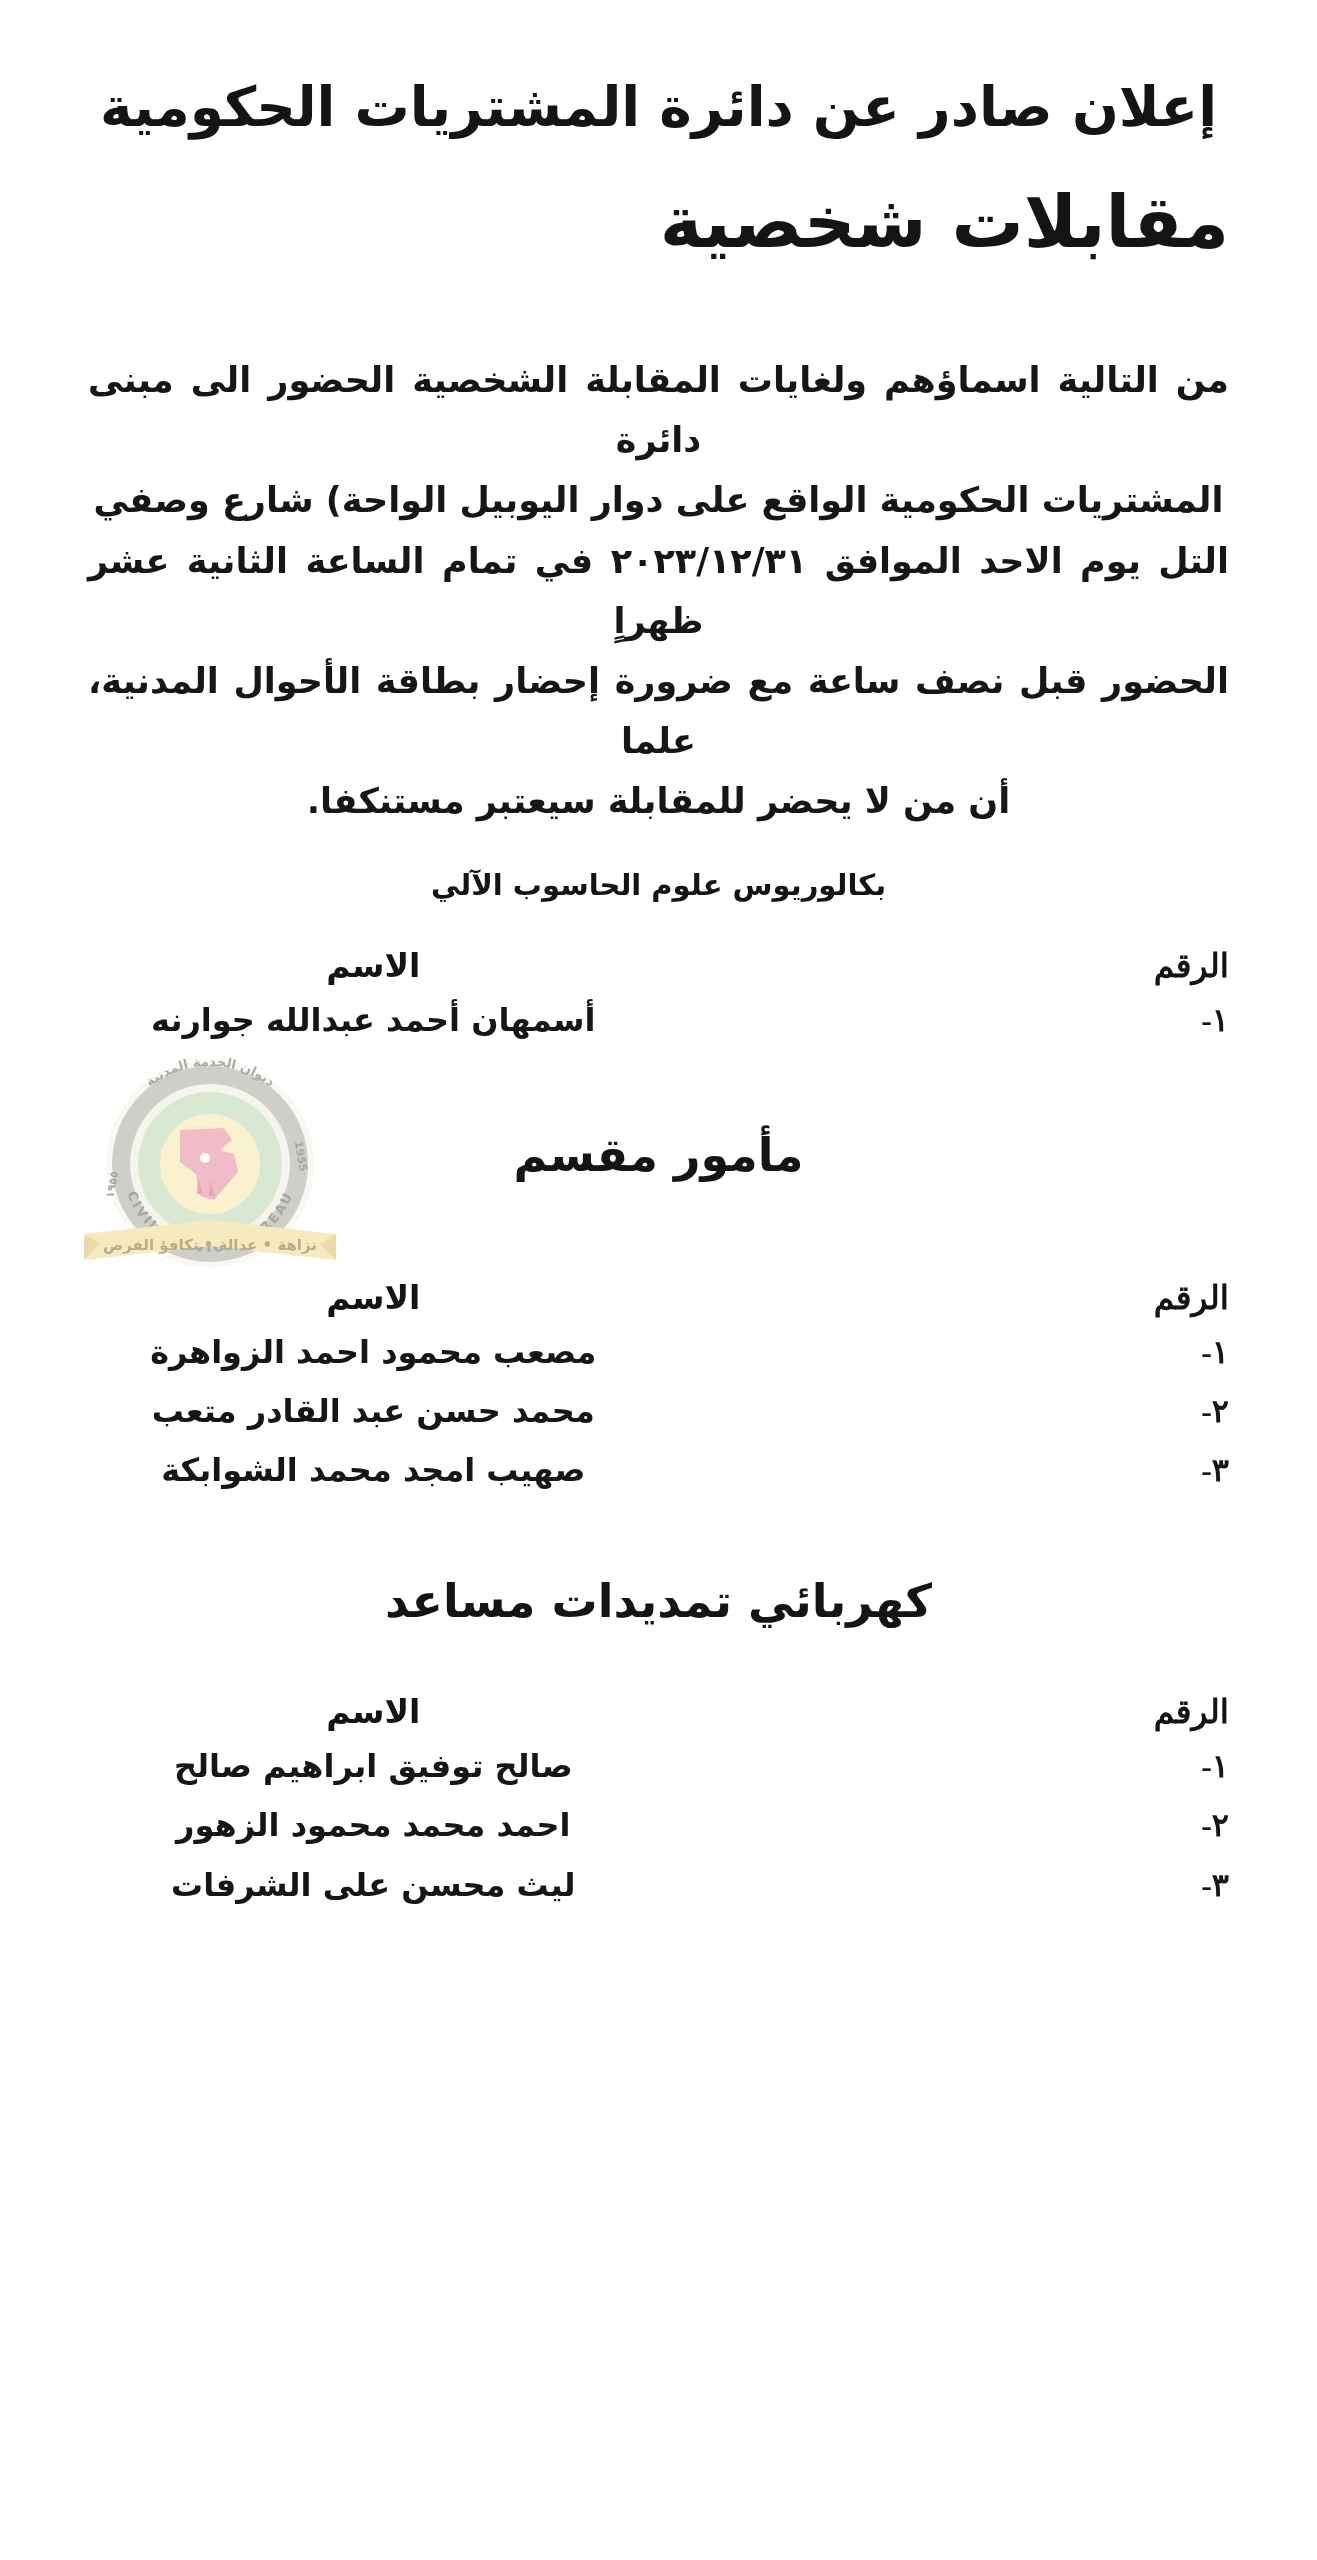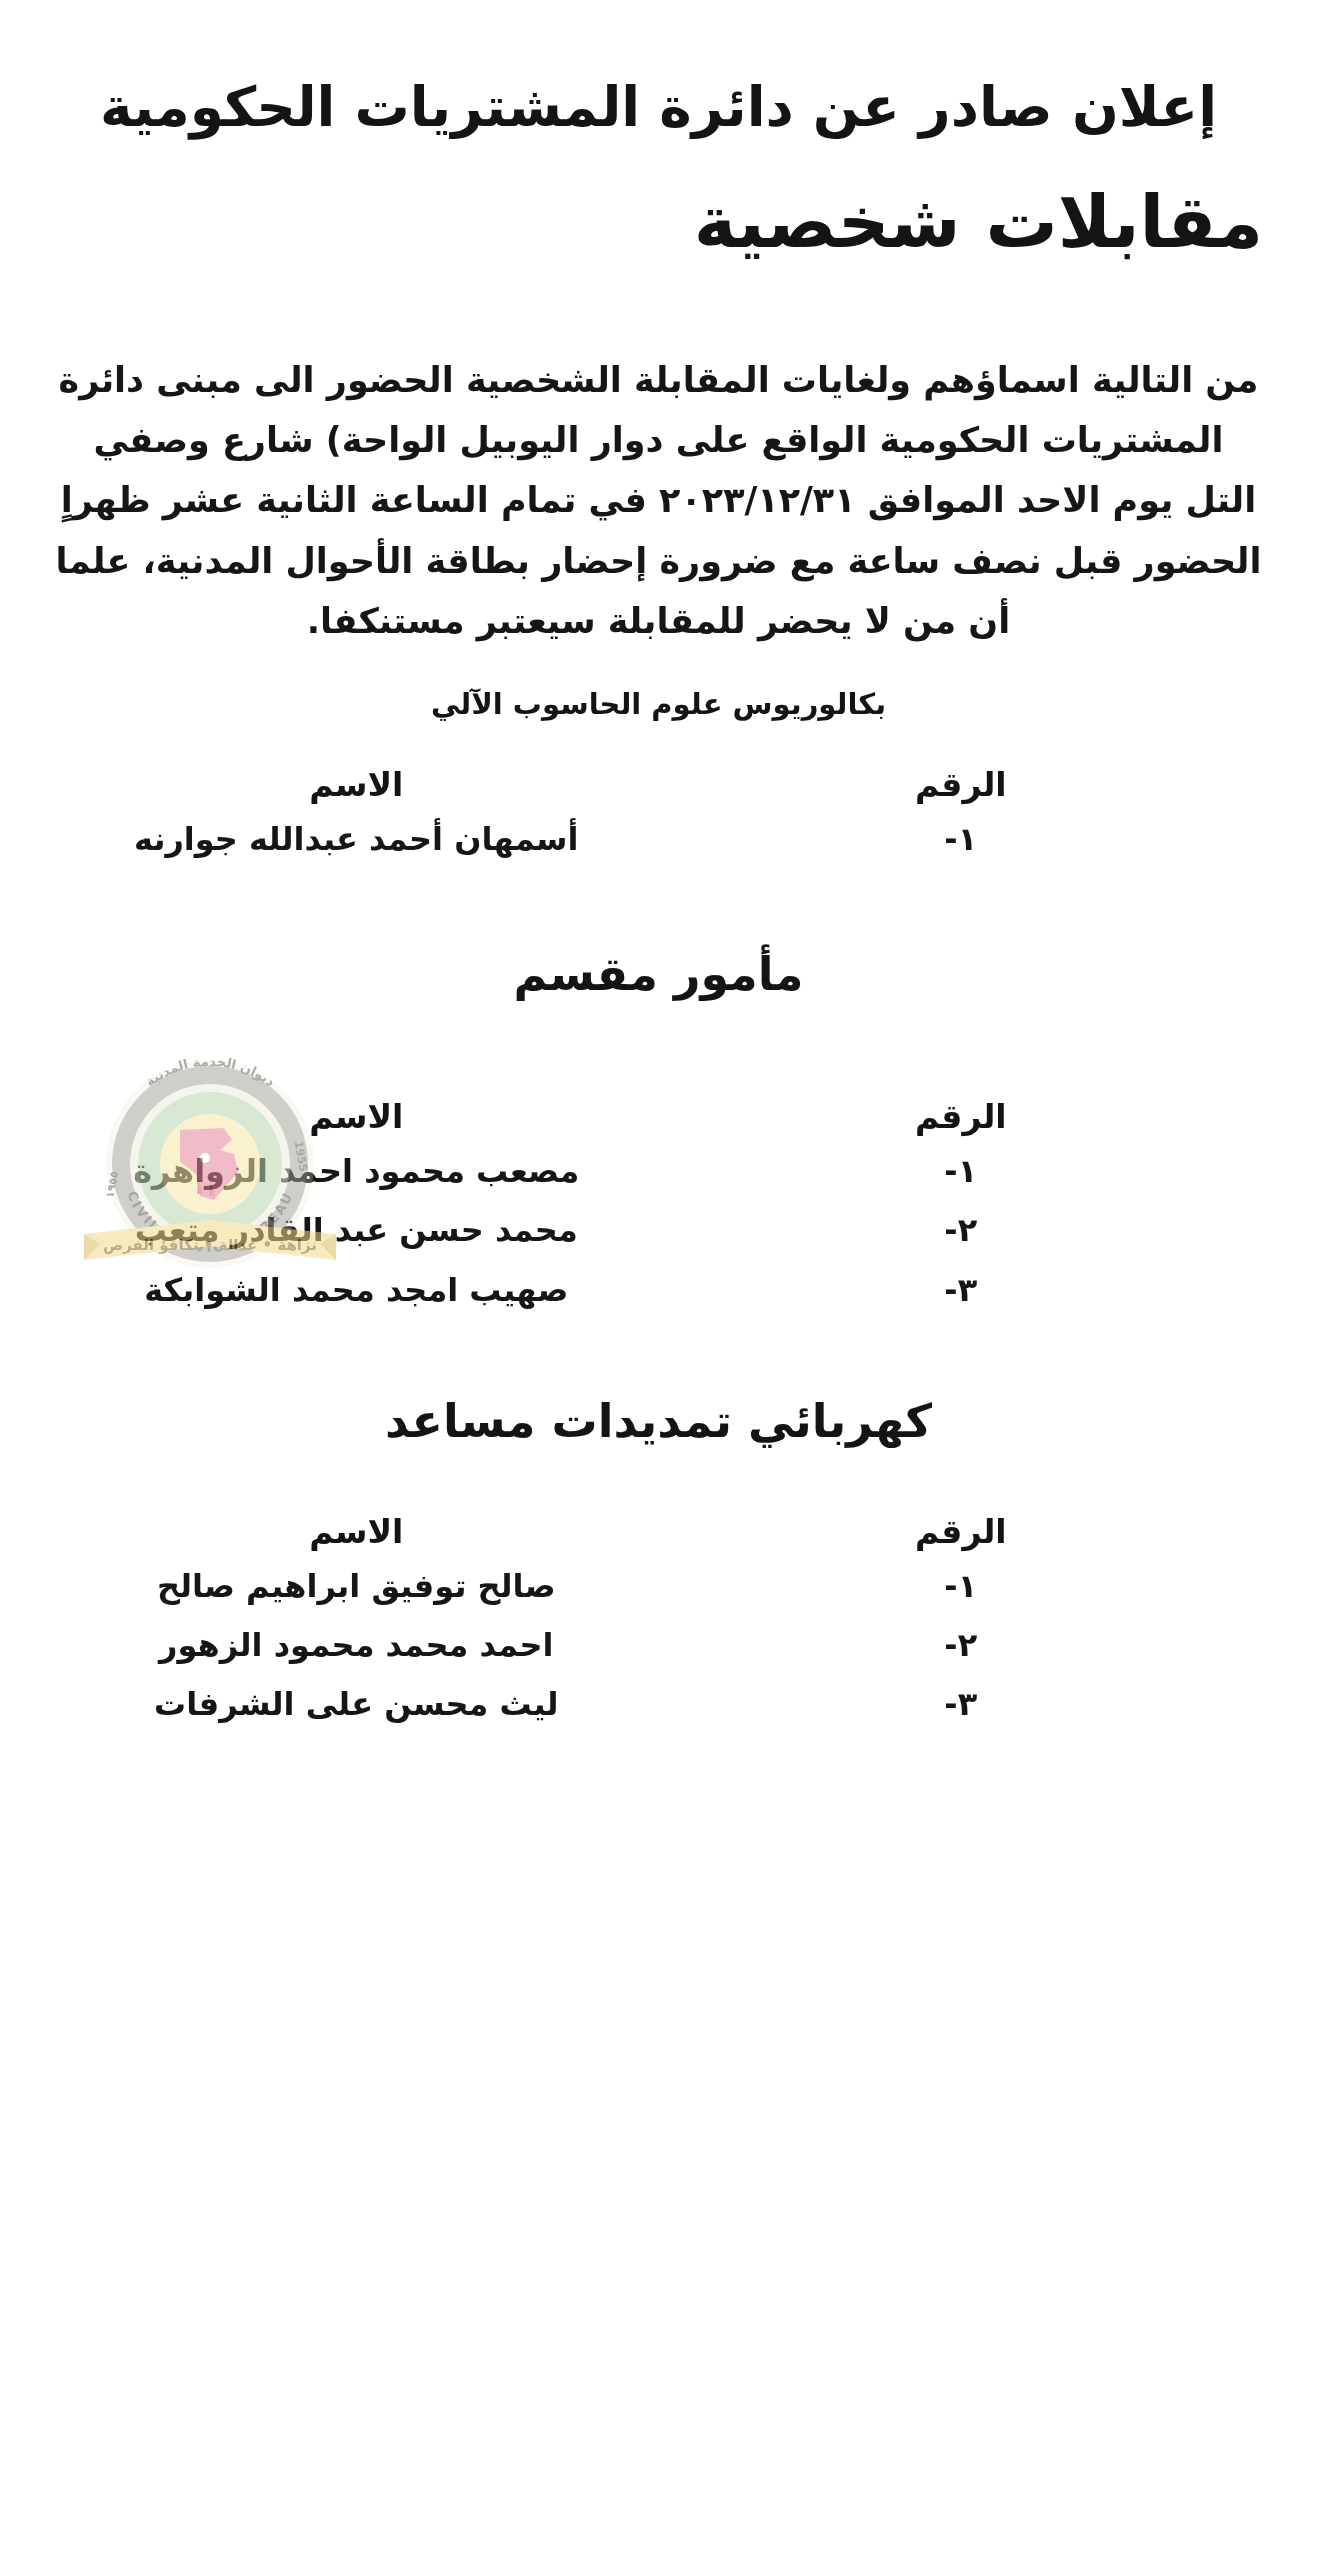--- a/index.html
+++ b/index.html
@@ -15,21 +15,21 @@
     color: #111111;
     direction: rtl;
     overflow: hidden;
   }
 
   .page {
     position: relative;
     width: 1317px;
     height: 1928px;
     box-sizing: border-box;
-    padding: 0 54px;
+    padding: 0 88px;
   }
 
   
   .title-main {
     text-align: center;
     font-size: 55px;
     font-weight: 700;
     letter-spacing: -1px;
     line-height: 1.15;
     margin: 0;
@@ -95,22 +95,23 @@
     color: #141414;
     padding-bottom: 6px;
   }
   .listing td {
     font-size: 32px;
     font-weight: 700;
     color: #161616;
     line-height: 1.85;
   }
   .th-num, .td-num {
-    text-align: center;
+    text-align: right;
     padding-left: 140px;
+    font-family: Liberation Serif, serif;
   }
   .th-name, .td-name {
     text-align: center;
     padding-right: 60px;
   }
 
   .tbl-1 { margin-top: 44px; }
   .tbl-2 { margin-top: 96px; }
   .tbl-3 { margin-top: 64px; }
 

